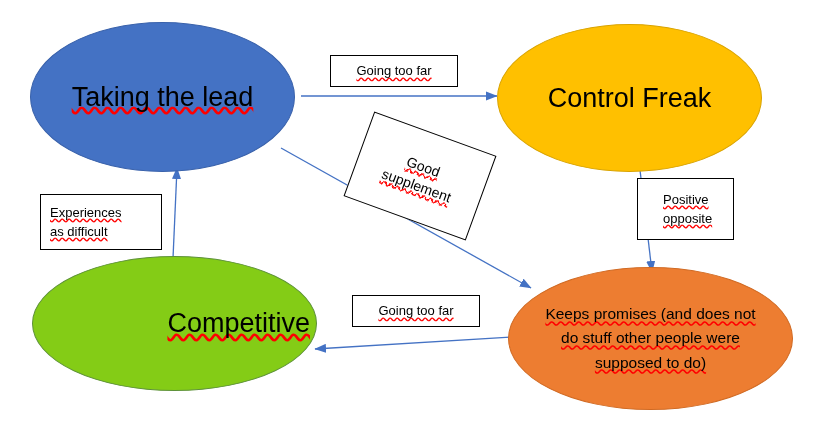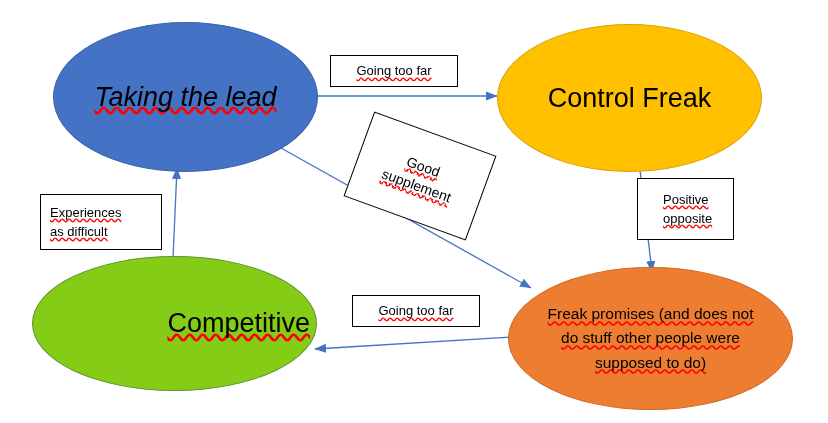--- a/index.html
+++ b/index.html
@@ -38,24 +38,23 @@
     padding: 0 6px;
     white-space: pre-line;
   }
   
   .sp {
     text-decoration: underline wavy #ff0000;
     text-decoration-skip-ink: none;
     text-underline-offset: 1px;
   }
   #node-taking-the-lead {
-    left: 53px; top: 22px; width: 265px; height: 150px;
+    left: 30px; top: 22px; width: 265px; height: 150px;
     background: #4472C4;
     border: 1.5px solid #3a62ab;
-    font-style: italic;
   }
   #node-taking-the-lead .node-label { font-size: 27px; }
   #node-control-freak {
     left: 497px; top: 24px; width: 265px; height: 148px;
     background: #FFC000;
     border: 1.5px solid #d9a300;
   }
   #node-control-freak .node-label { font-size: 27px; }
   #node-competitive {
     left: 32px; top: 256px; width: 285px; height: 135px;
@@ -136,21 +135,21 @@
 
   <div class="node" id="node-control-freak">
     <span class="node-label">Control Freak</span>
   </div>
 
   <div class="node" id="node-competitive">
     <span class="node-label sp">Competitive</span>
   </div>
 
   <div class="node" id="node-keeps-promises">
-    <span class="node-label sp">Freak promises (and does not
+    <span class="node-label sp">Keeps promises (and does not
 do stuff other people were
 supposed to do)</span>
   </div>
 
   <div class="edge-label" id="label-going-too-far-top">
     <span class="sp">Going too far</span>
   </div>
 
   <div class="edge-label" id="label-good-supplement">
     <span class="sp">Good

